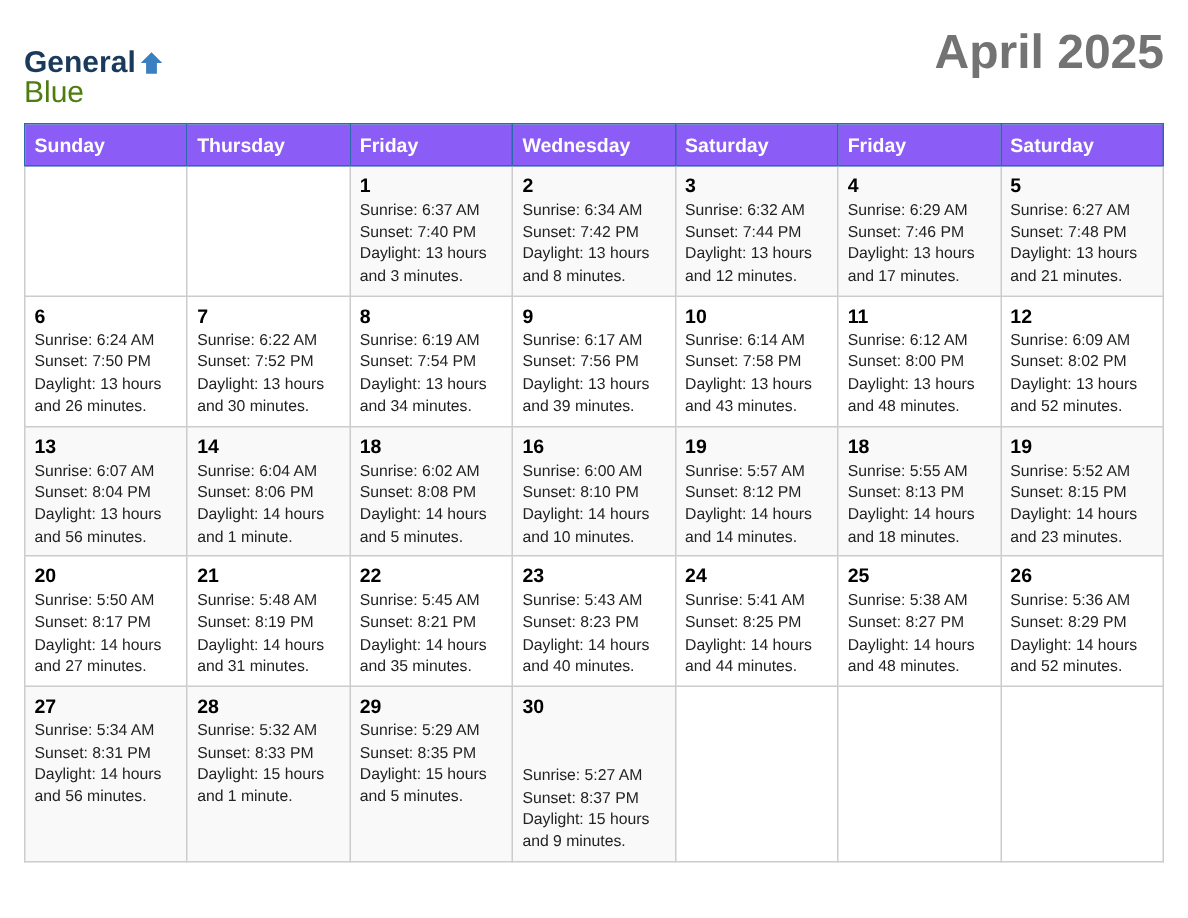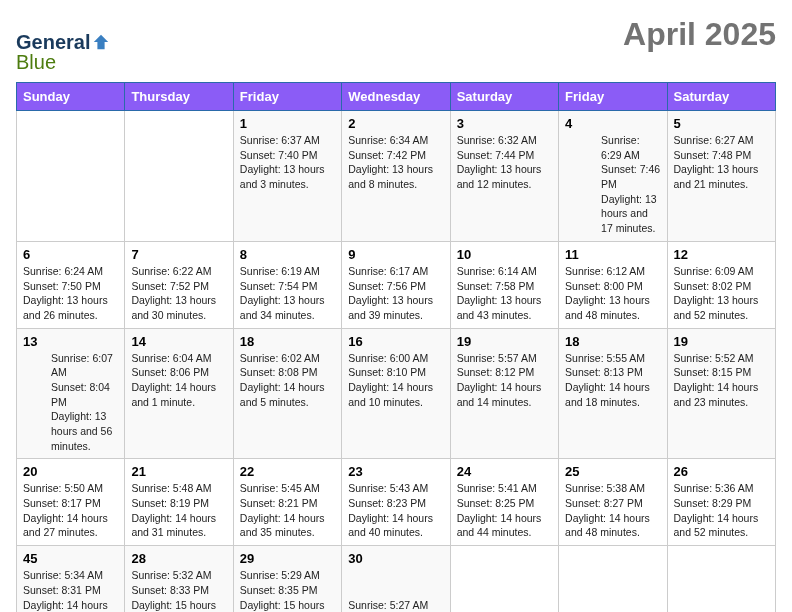--- a/index.html
+++ b/index.html
@@ -140,21 +140,21 @@
 Daylight: 13 hours and 8 minutes.</div>
         </td>
         <td>
           <span class="day-number">3</span>
           <div class="day-info" style="white-space: pre-line;">Sunrise: 6:32 AM
 Sunset: 7:44 PM
 Daylight: 13 hours and 12 minutes.</div>
         </td>
         <td>
           <span class="day-number">4</span>
-          <div class="day-info" style="white-space: pre-line; margin-left: 36px;">Sunrise: 6:29 AM
+          <div class="day-info" style="white-space: pre-line;">Sunrise: 6:29 AM
 Sunset: 7:46 PM
 Daylight: 13 hours and 17 minutes.</div>
         </td>
         <td>
           <span class="day-number">5</span>
           <div class="day-info" style="white-space: pre-line;">Sunrise: 6:27 AM
 Sunset: 7:48 PM
 Daylight: 13 hours and 21 minutes.</div>
         </td>
       </tr>
@@ -198,21 +198,21 @@
         <td>
           <span class="day-number">12</span>
           <div class="day-info" style="white-space: pre-line;">Sunrise: 6:09 AM
 Sunset: 8:02 PM
 Daylight: 13 hours and 52 minutes.</div>
         </td>
       </tr>
       <tr>
         <td>
           <span class="day-number">13</span>
-          <div class="day-info" style="white-space: pre-line; margin-left: 28px;">Sunrise: 6:07 AM
+          <div class="day-info" style="white-space: pre-line;">Sunrise: 6:07 AM
 Sunset: 8:04 PM
 Daylight: 13 hours and 56 minutes.</div>
         </td>
         <td>
           <span class="day-number">14</span>
           <div class="day-info" style="white-space: pre-line;">Sunrise: 6:04 AM
 Sunset: 8:06 PM
 Daylight: 14 hours and 1 minute.</div>
         </td>
         <td>
@@ -285,21 +285,21 @@
         </td>
         <td>
           <span class="day-number">26</span>
           <div class="day-info" style="white-space: pre-line;">Sunrise: 5:36 AM
 Sunset: 8:29 PM
 Daylight: 14 hours and 52 minutes.</div>
         </td>
       </tr>
       <tr>
         <td>
-          <span class="day-number">45</span>
+          <span class="day-number">27</span>
           <div class="day-info" style="white-space: pre-line;">Sunrise: 5:34 AM
 Sunset: 8:31 PM
 Daylight: 14 hours and 56 minutes.</div>
         </td>
         <td>
           <span class="day-number">28</span>
           <div class="day-info" style="white-space: pre-line;">Sunrise: 5:32 AM
 Sunset: 8:33 PM
 Daylight: 15 hours and 1 minute.</div>
         </td>

